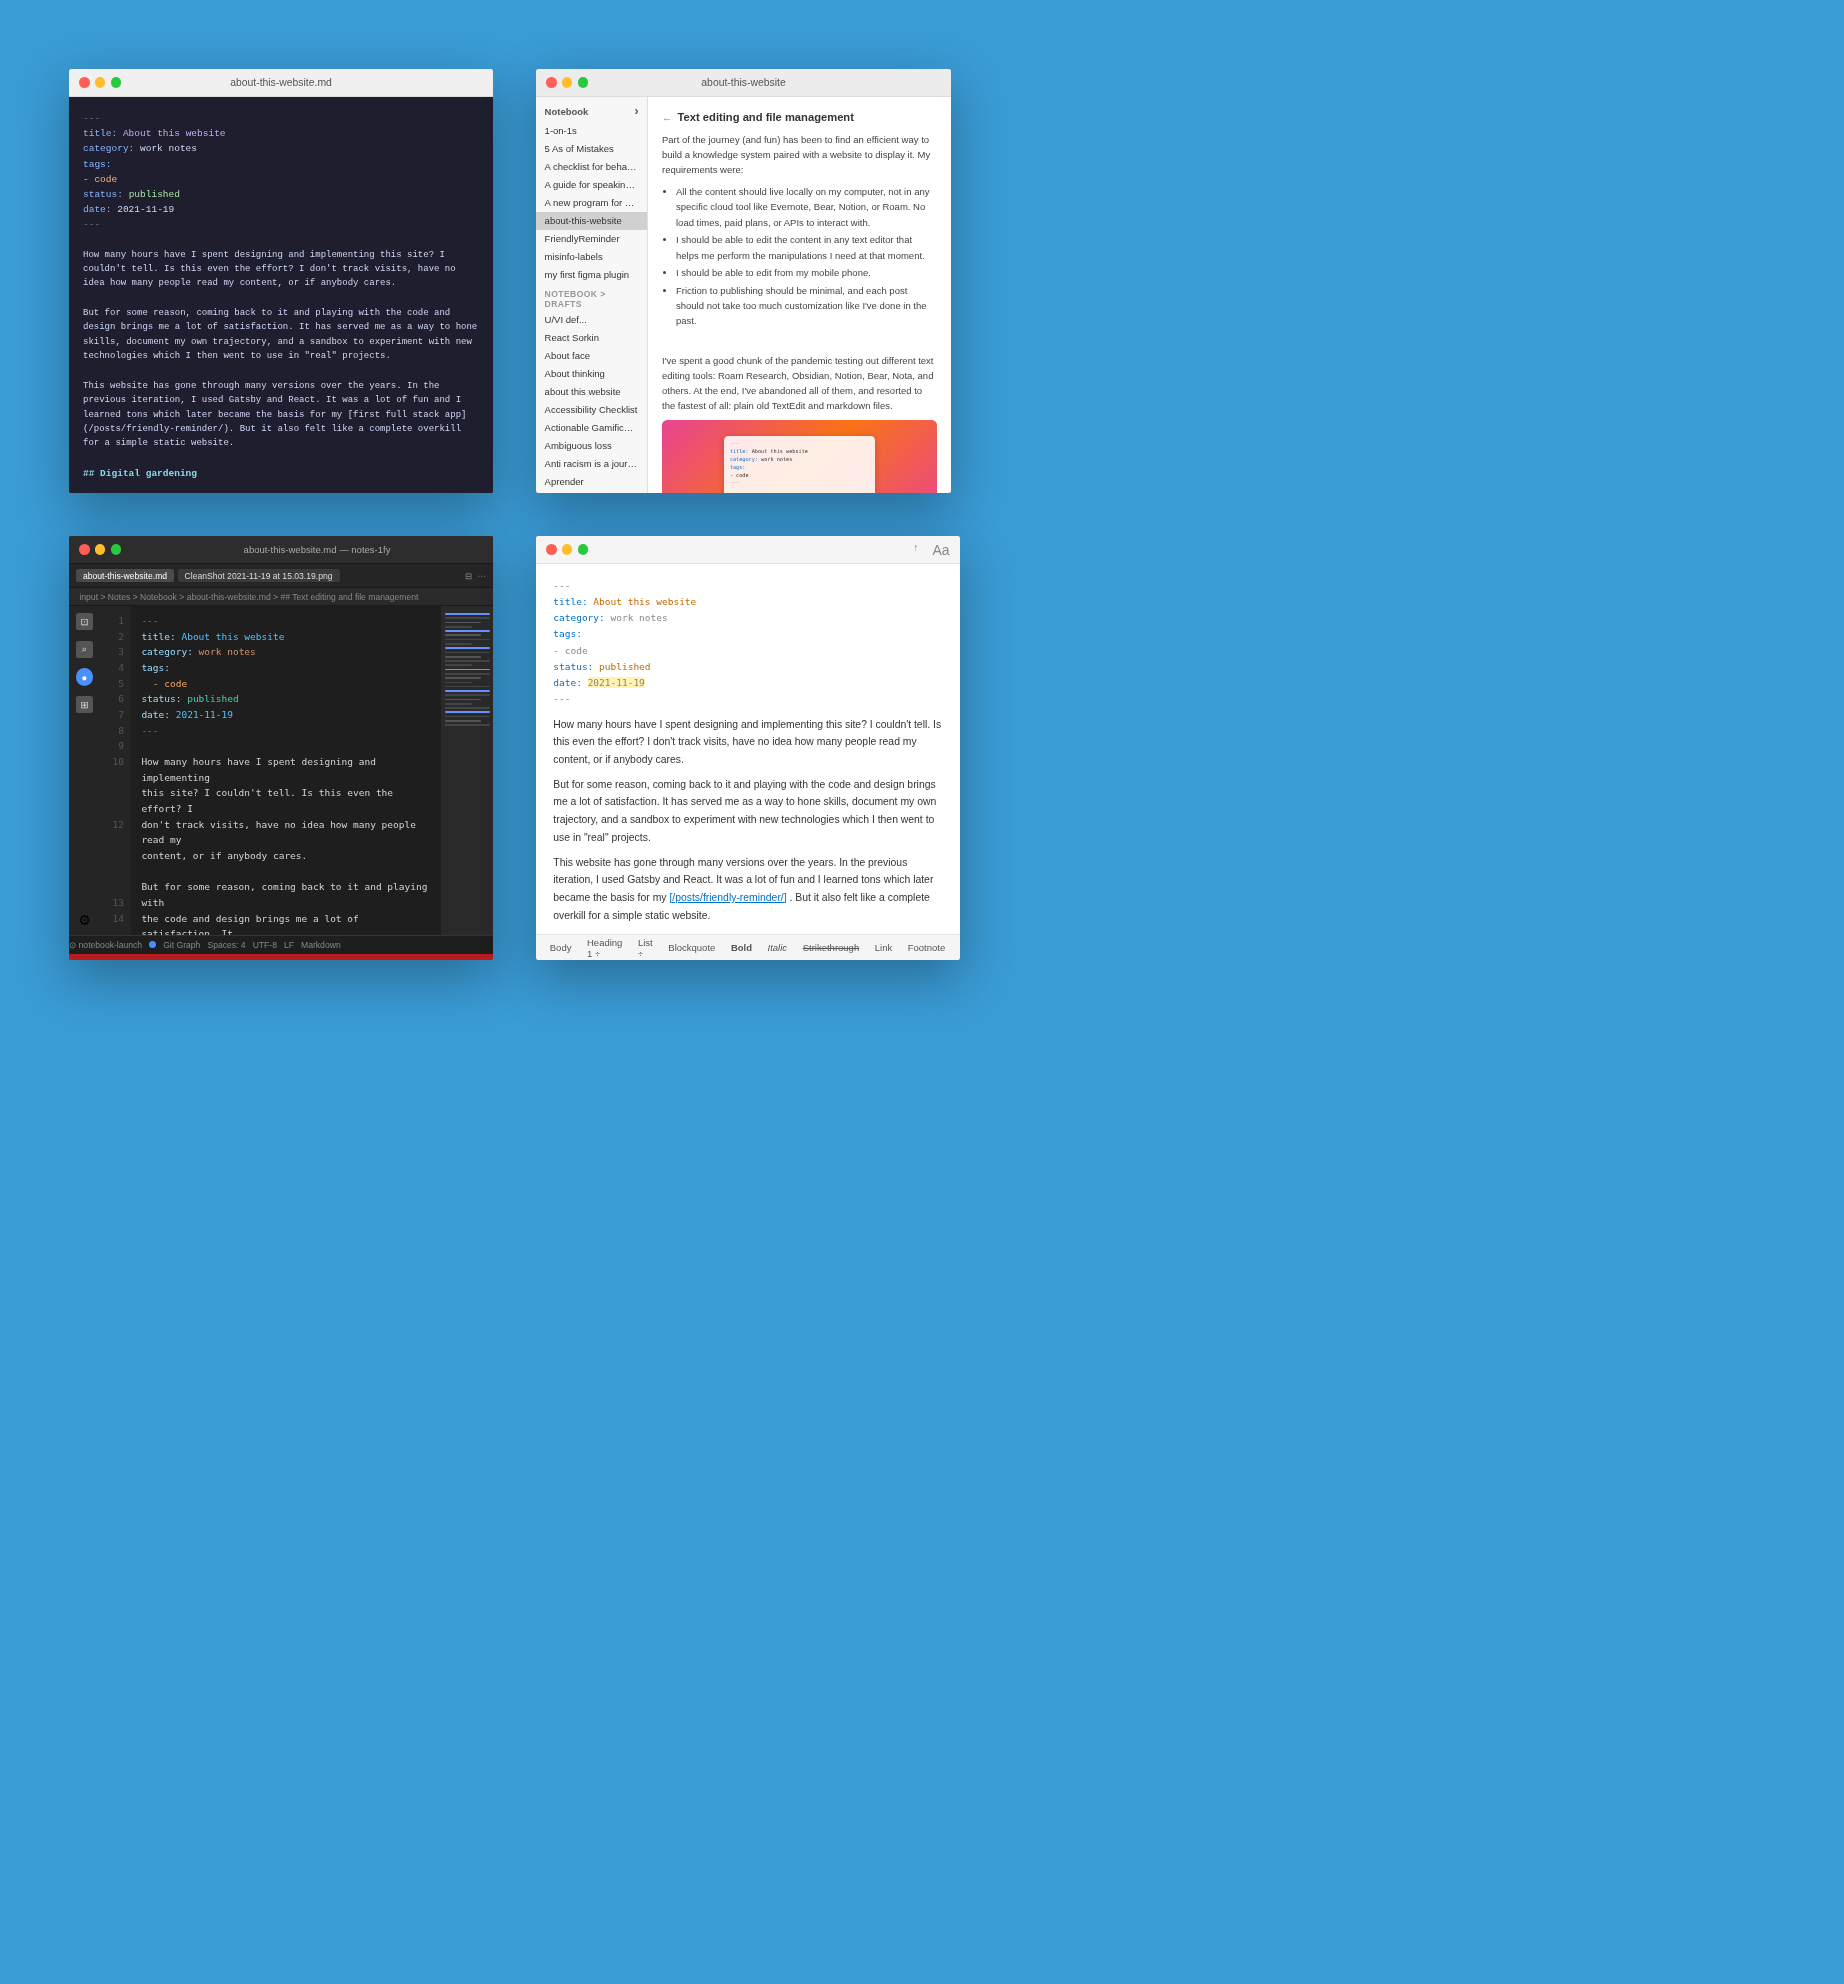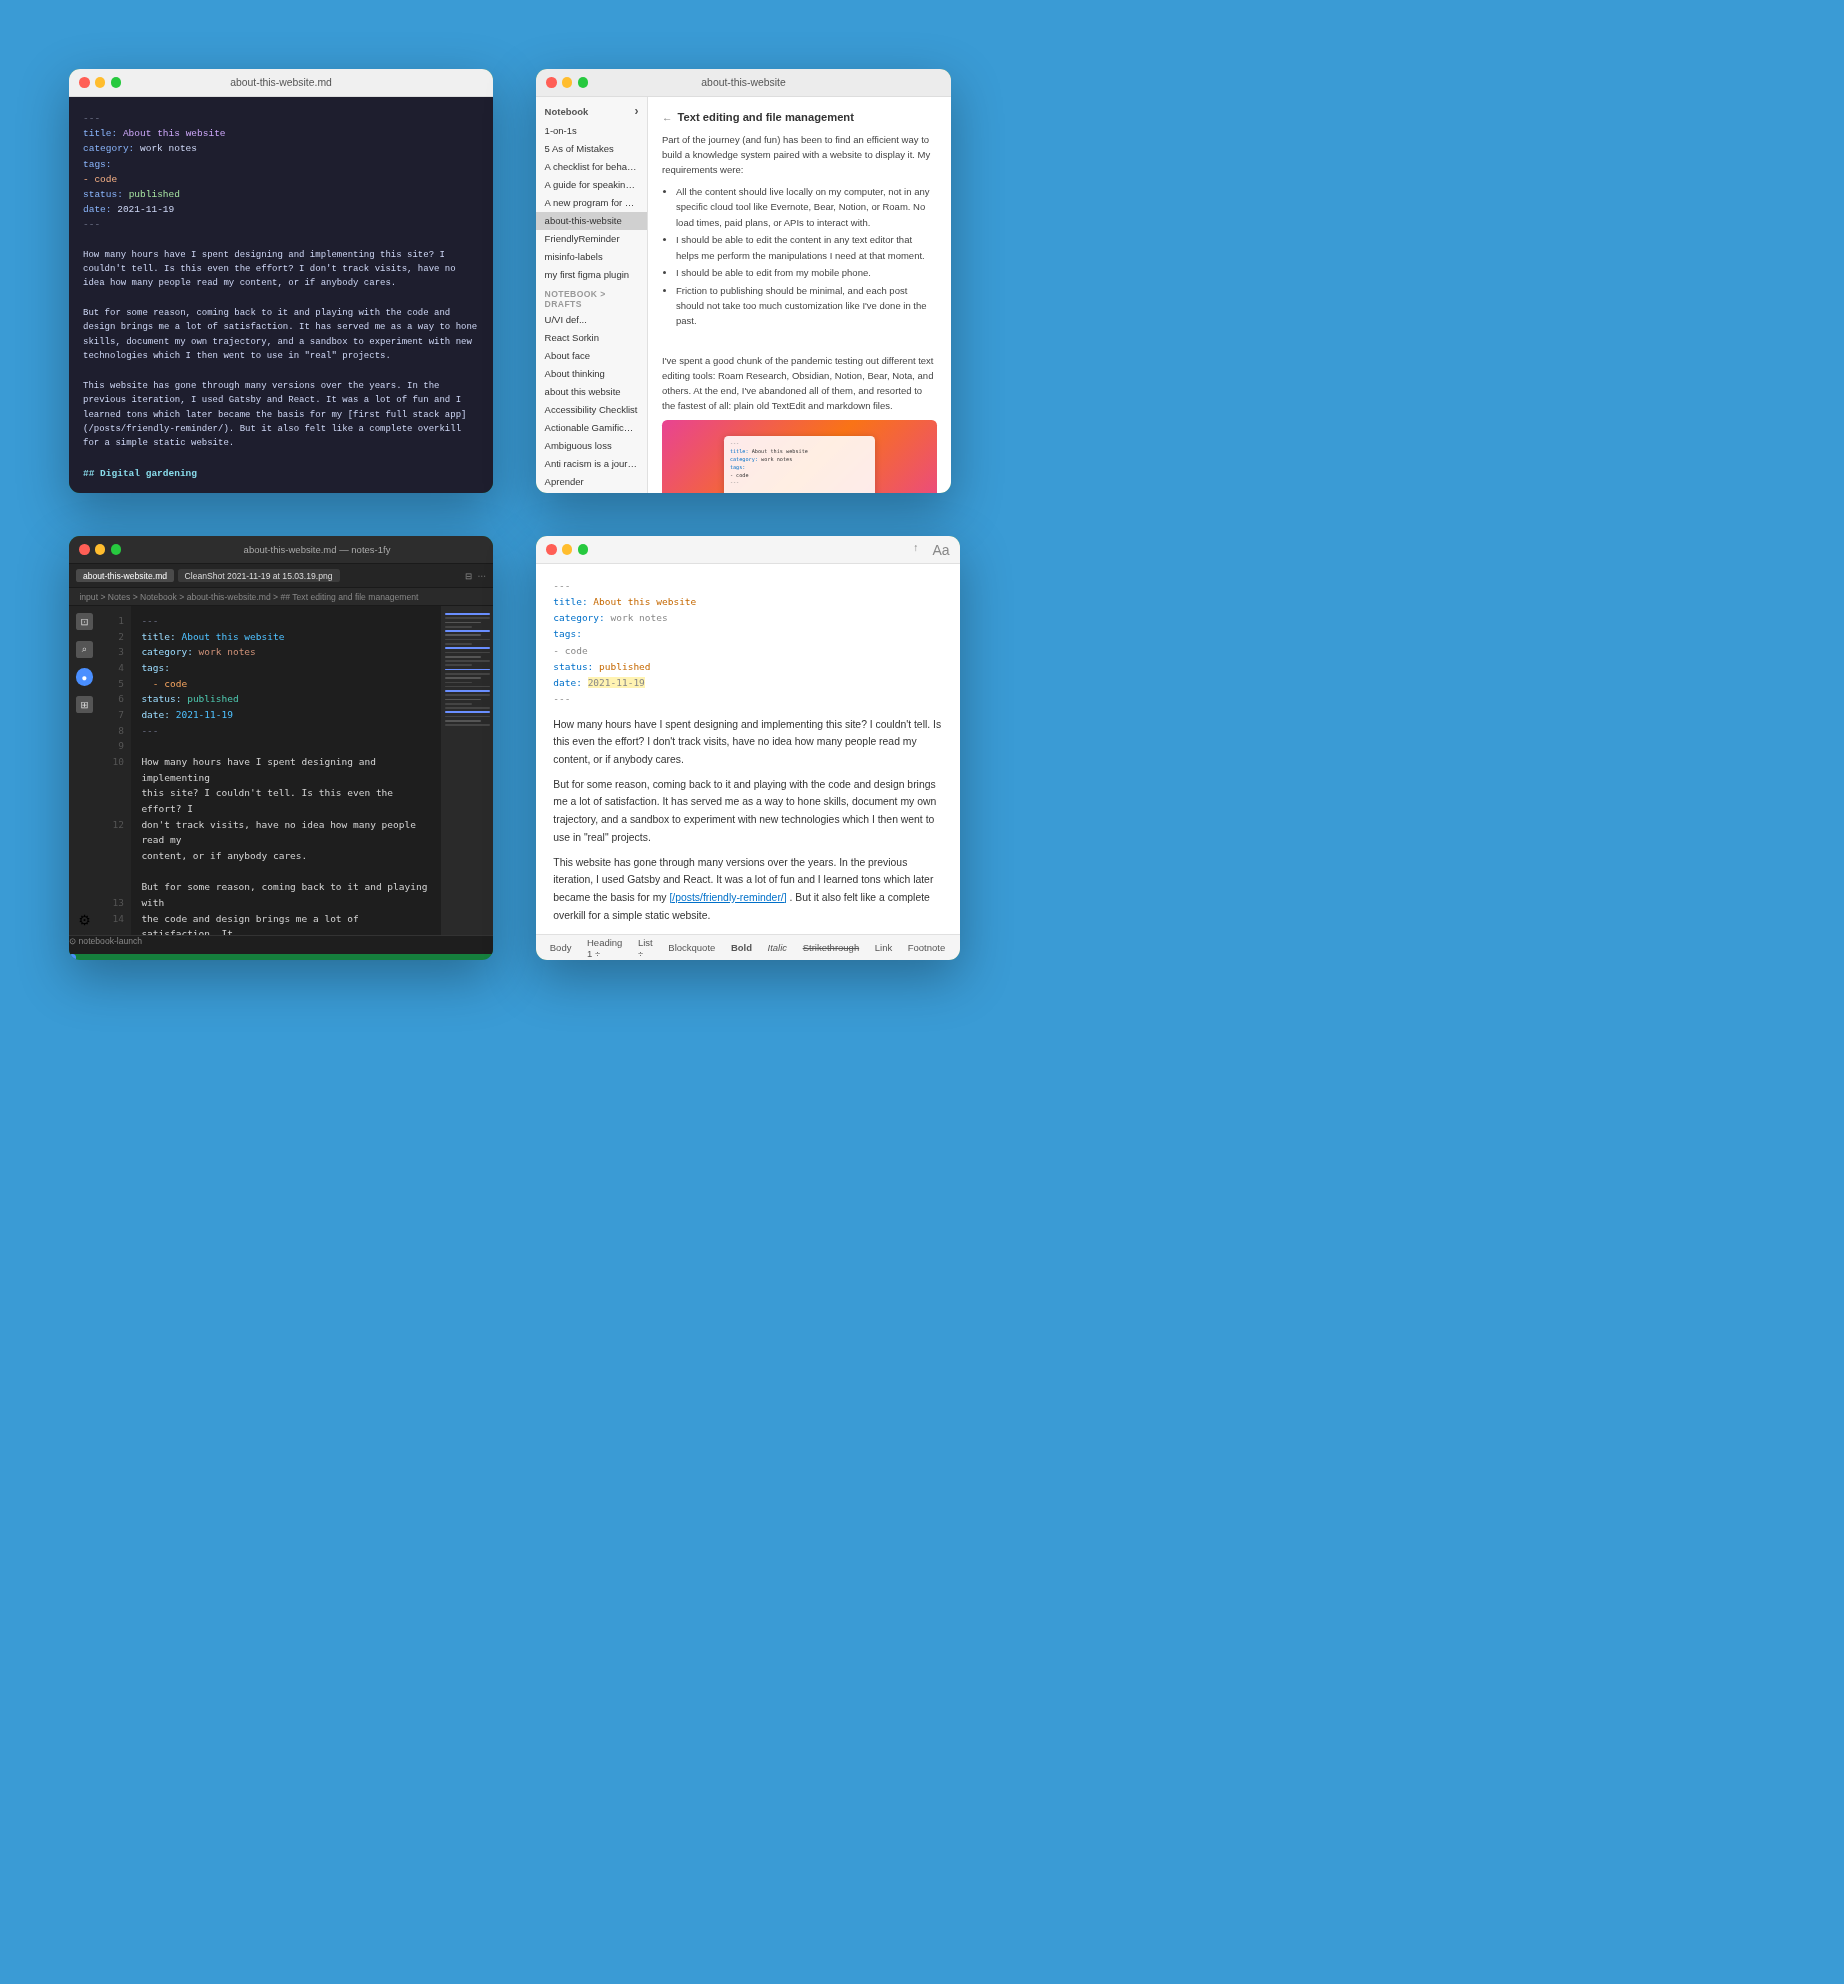--- a/index.html
+++ b/index.html
@@ -7,22 +7,22 @@
       background: #3a9bd5;
       width: 1844px;
       height: 1985px;
       font-family: -apple-system, BlinkMacSystemFont, 'Helvetica Neue', Arial, sans-serif;
       overflow: hidden;
       position: relative;
     }
 
     
     .window {
-      background: #15803d;
-      border-radius: 11px;
+      background: #b91c1c;
+      border-radius: 2px;
       box-shadow: 0 17.3px 52px rgba(0,0,0,0.3);
       position: absolute;
       overflow: hidden;
     }
 
     .window-titlebar {
       background: #f0f0f0;
       height: 28px;
       display: flex;
       align-items: center;
@@ -289,25 +289,25 @@
 
     .code-key { color: #9cdcfe; }
     .code-title-blue { color: #4fc1ff; }
     .code-orange { color: #f4a460; }
 
     .status-bar {
       background: #1e1e1e;
       border-top: 0.9px solid #333;
       height: 19px;
       display: flex;
+      align-items: center;
       padding: 0 0;
       font-size: 8.6px;
       color: #888;
       gap: 7px;
-      flex-direction: column;
     }
 
     .status-dot {
       width: 7px;
       height: 7px;
       border-radius: 50%;
       background: #4a8fff;
       display: inline-block;
     }
 

